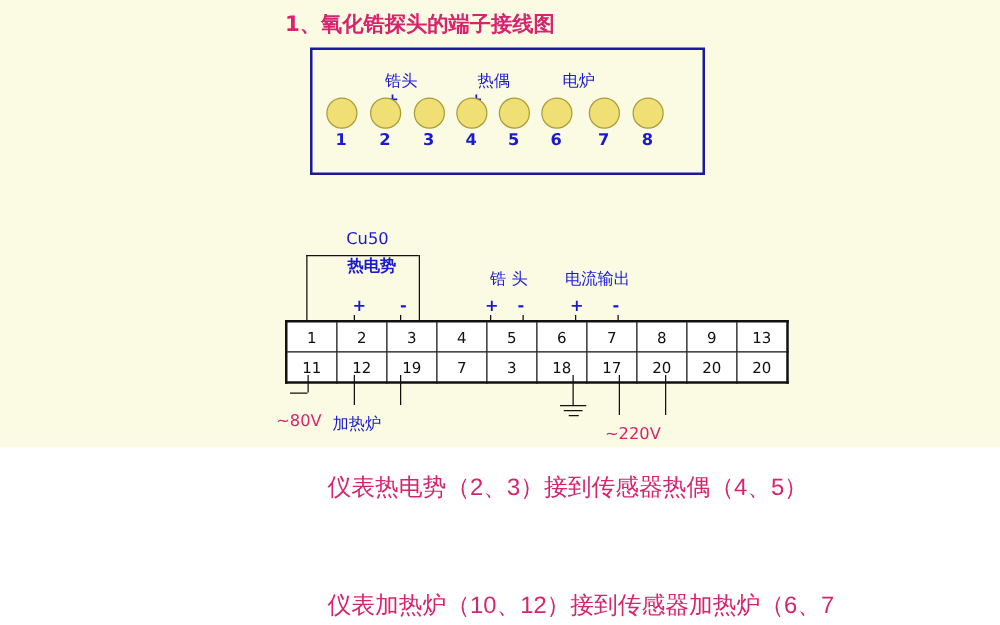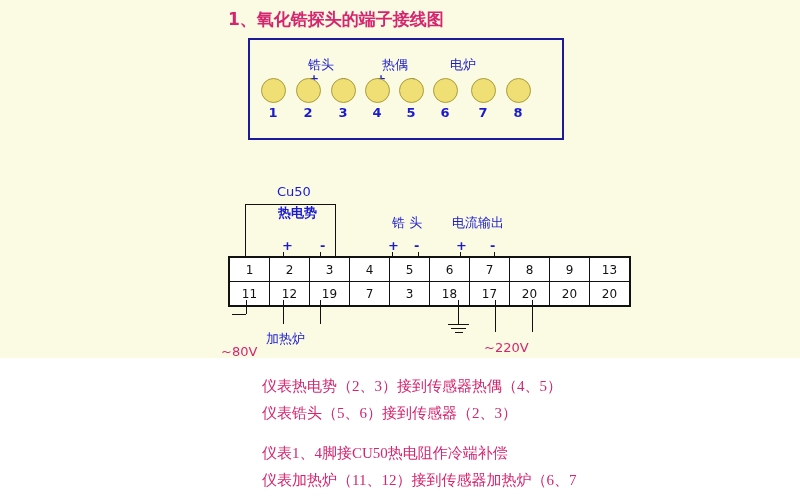--- a/index.html
+++ b/index.html
@@ -134,24 +134,24 @@
     position: absolute;
     background: #111111;
   }
   .wire.h { height: 1px; }
   .wire.v { width: 1px; }
 
   
   .note {
     position: absolute;
     left: 262px;
-    font-size: 15px;
+    font-size: 19px;
     color: #d6246e;
     white-space: nowrap;
-    font-family: Liberation Serif, serif;
+    font-family: Liberation Sans, sans-serif;
   }
   #note0 { top: 377px; }
   #note1 { top: 404px; }
   #note2 { top: 444px; }
   #note3 { top: 471px; }
 </style>
 </head>
 <body>
 
 <div id="page">
@@ -266,22 +266,20 @@
     <div class="wire v" style="left:320px; top:300px; height:24px;"></div>
 
     <div class="wire v" style="left:458px; top:300px; height:24px;"></div>
     <div class="wire h" style="left:448px; top:324px; width:21px;"></div>
     <div class="wire h" style="left:451px; top:328px; width:15px;"></div>
     <div class="wire h" style="left:455px; top:332px; width:8px;"></div>
 
     <div class="wire v" style="left:495px; top:300px; height:32px;"></div>
     <div class="wire v" style="left:532px; top:300px; height:32px;"></div>
 
-    <div class="red-lbl" style="left:221px; top:344px;">~80V</div>
+    <div class="red-lbl" style="left:221px; top:330px;">~80V</div>
     <div class="lbl2" style="left:266px; top:330px;">加热炉</div>
     <div class="red-lbl" style="left:484px; top:340px;">~220V</div>
   </div>
 
   <div class="note" id="note0">仪表热电势（2、3）接到传感器热偶（4、5）</div>
-  <div class="note" id="note1">仪表锆头（5、6）接到传感器（2、3）</div>
-  <div class="note" id="note2">仪表1、4脚接CU50热电阻作冷端补偿</div>
-  <div class="note" id="note3">仪表加热炉（11、12）接到传感器加热炉（6、7</div>
+  <div class="note" id="note3">仪表加热炉（10、12）接到传感器加热炉（6、7</div>
 </div>
 
 </body></html>

